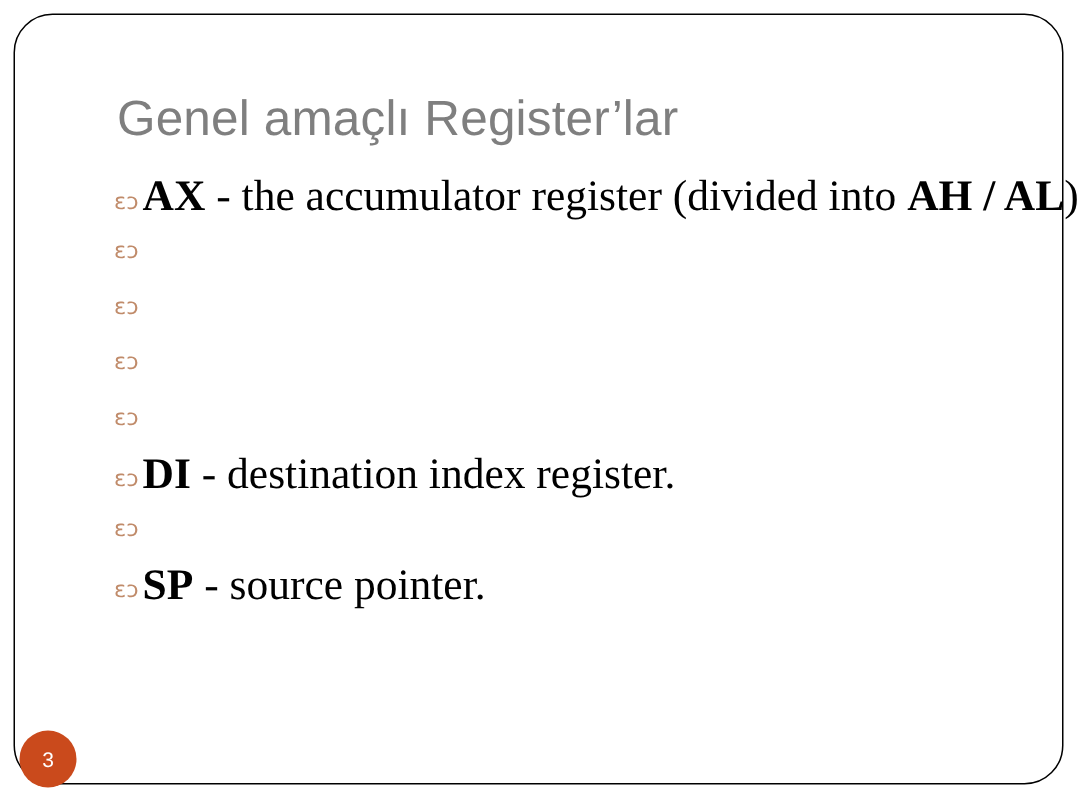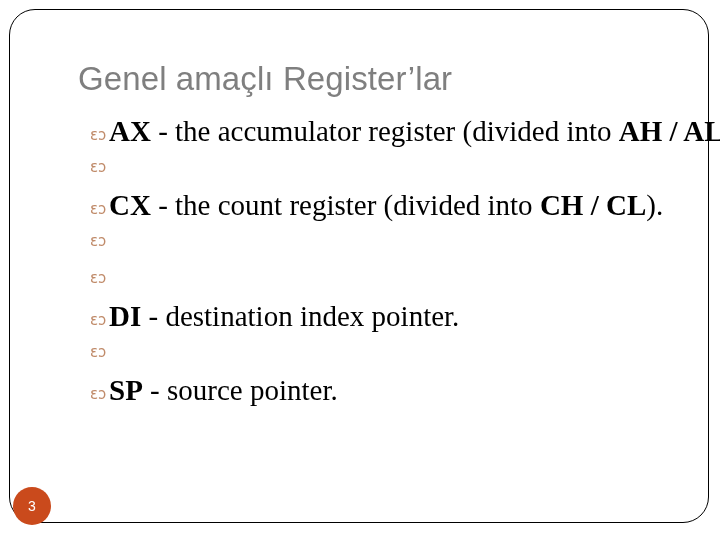--- a/index.html
+++ b/index.html
@@ -35,21 +35,21 @@
     font-family: "Liberation Sans", "DejaVu Sans", sans-serif;
     font-size: 33px;
     font-weight: normal;
     line-height: 42px;
     color: #7f7f7f;
     letter-spacing: 0.1px;
     white-space: nowrap;
   }
   #bullet-list {
     position: absolute;
-    left: 90px;
+    left: 76px;
     top: 113px;
     width: 628px;
     margin: 0;
     padding: 0;
     list-style: none;
   }
   .bullet-row {
     display: flex;
     align-items: baseline;
     height: 37px;
@@ -104,31 +104,30 @@
   <ul id="bullet-list">
       <li class="bullet-row">
         <span class="bullet-mark">εɔ</span>
         <span class="bullet-text"><b>AX</b><span> - the accumulator register (divided into </span><b>AH / AL</b><span>).</span></span>
       </li>
       <li class="bullet-row">
         <span class="bullet-mark">εɔ</span>
       </li>
       <li class="bullet-row">
         <span class="bullet-mark">εɔ</span>
-        <span class="bullet-text"><b>CX</b><span> - the count register (divided into </span><b>CH / CL</b><span>).</span></span>
       </li>
       <li class="bullet-row">
         <span class="bullet-mark">εɔ</span>
       </li>
       <li class="bullet-row">
         <span class="bullet-mark">εɔ</span>
       </li>
       <li class="bullet-row">
         <span class="bullet-mark">εɔ</span>
-        <span class="bullet-text"><b>DI</b><span> - destination index pointer.</span></span>
+        <span class="bullet-text"><b>DI</b><span> - destination index register.</span></span>
       </li>
       <li class="bullet-row">
         <span class="bullet-mark">εɔ</span>
       </li>
       <li class="bullet-row">
         <span class="bullet-mark">εɔ</span>
         <span class="bullet-text"><b>SP</b><span> - source pointer.</span></span>
       </li>
     </ul>
 

